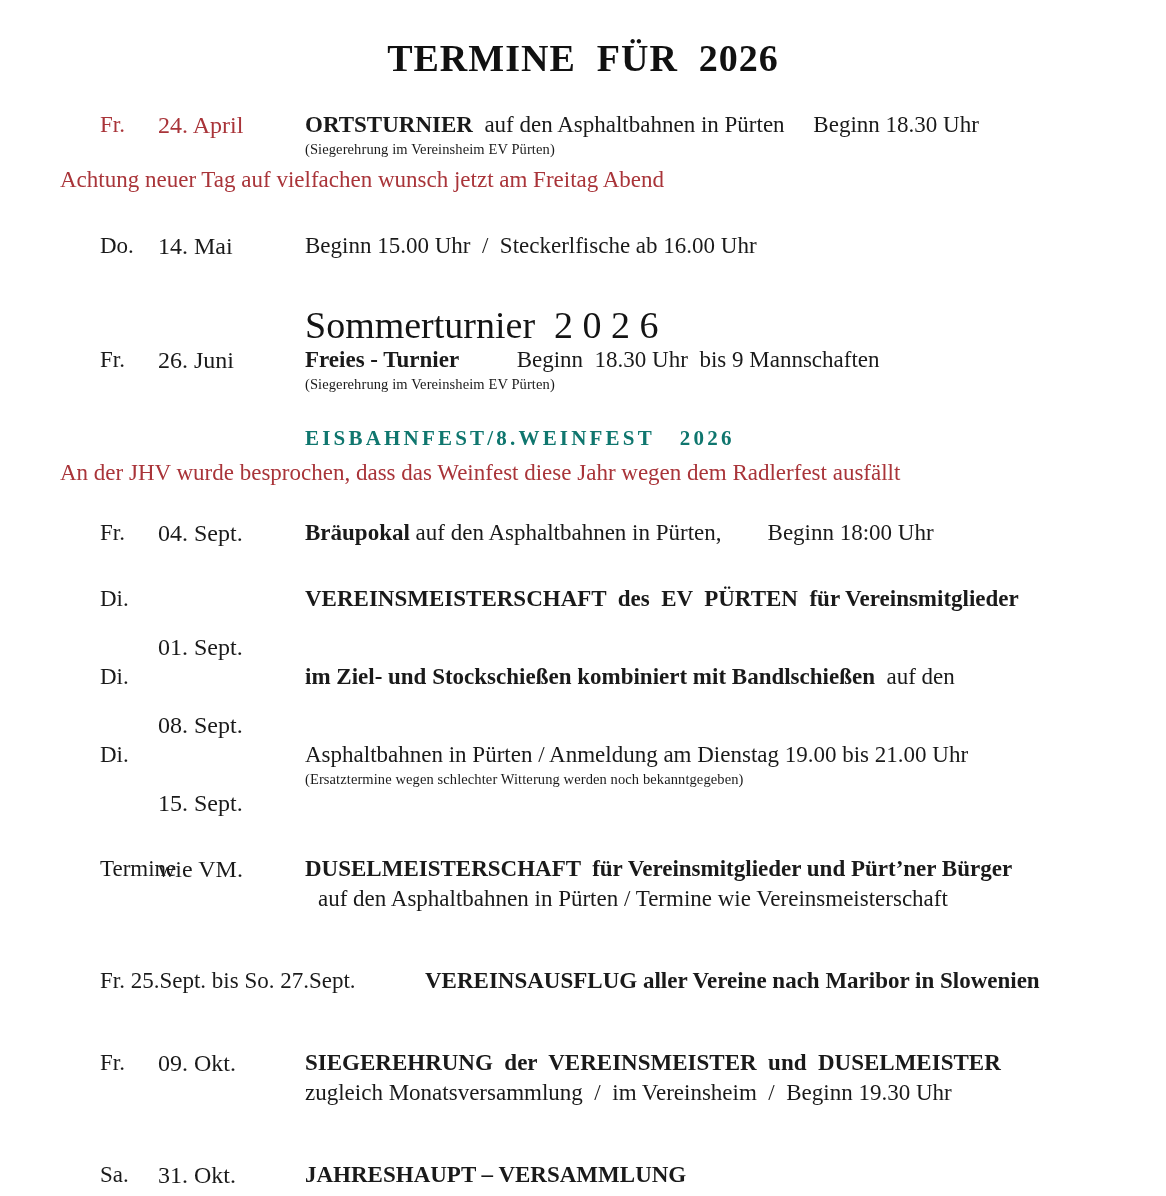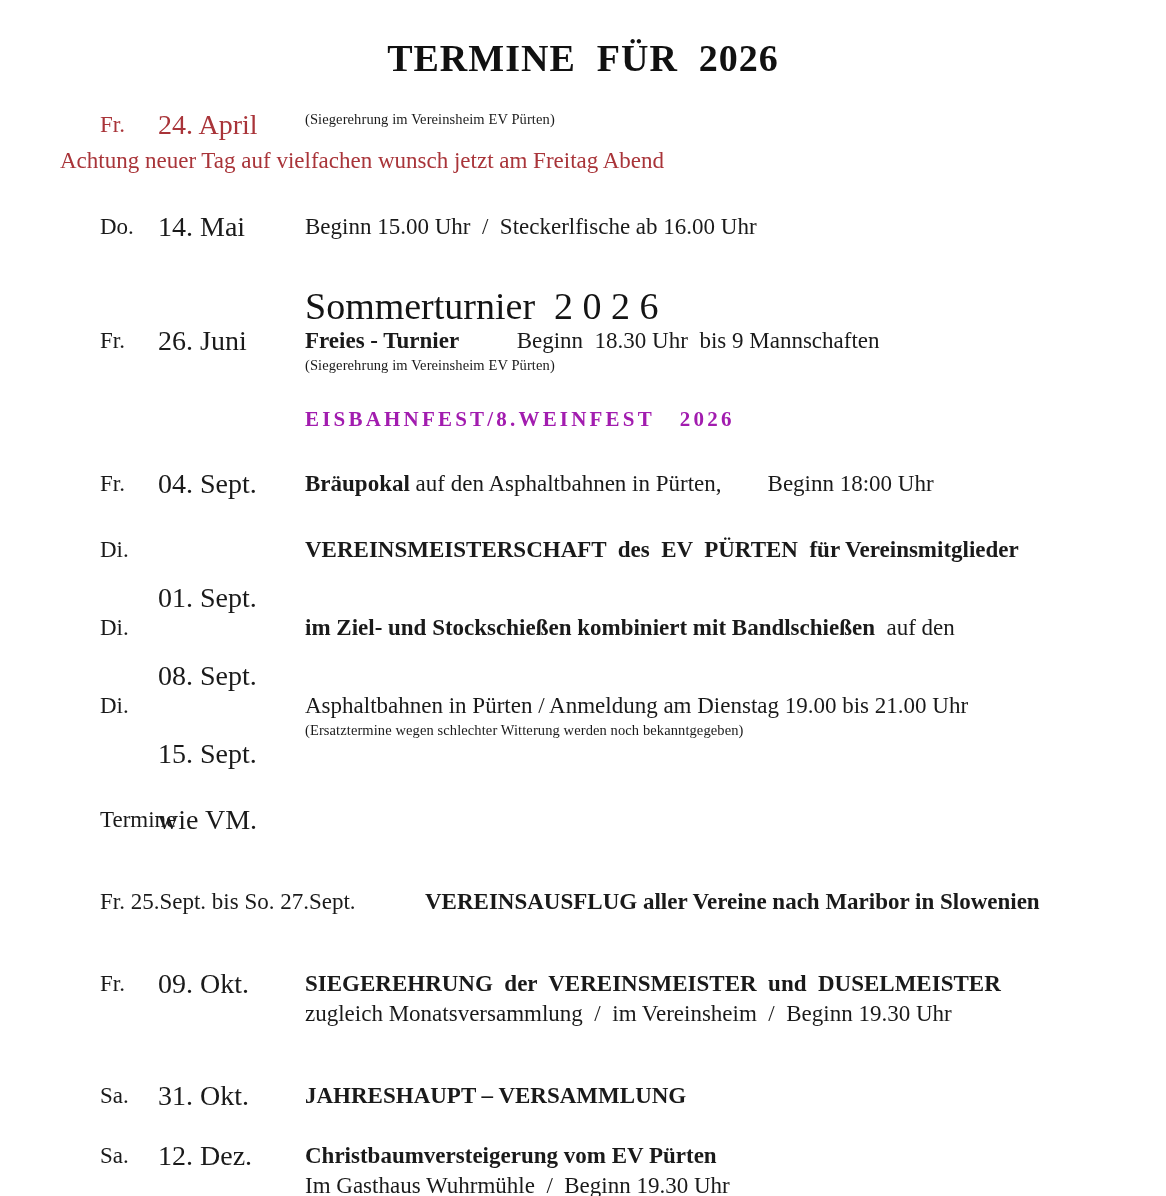--- a/index.html
+++ b/index.html
@@ -45,21 +45,21 @@
   .col-day {
     width: 58px;
     flex: 0 0 58px;
     font-size: 23px;
     line-height: 30px;
     white-space: pre;
   }
   .col-date {
     width: 147px;
     flex: 0 0 147px;
-    font-size: 28px;
+    font-size: 24px;
     line-height: 30px;
     white-space: pre;
   }
   .col-body {
     flex: 1 1 auto;
     font-size: 23px;
     line-height: 30px;
   }
   .line {
     white-space: pre;
@@ -95,21 +95,21 @@
     font-weight: normal;
     color: #141414;
   }
   .heading-eisbahn {
     font-size: 21px;
     font-weight: bold;
     line-height: 28px;
     padding-left: 305px;
     letter-spacing: 3.2px;
     white-space: pre;
-    color: #a21caf;
+    color: #0f766e;
   }
 
   
   .multi {
     padding-left: 100px;
   }
   .multi-row {
     display: flex;
     align-items: flex-start;
   }
@@ -144,20 +144,21 @@
 <div class="page">
 
   <h1 class="doc-title">TERMINE  FÜR  2026</h1>
 
   <div class="sp-30"></div>
 
   <div class="entry">
     <div class="col-day red">Fr.</div>
     <div class="col-date red">24. April</div>
     <div class="col-body">
+      <div class="line"><span class="b">ORTSTURNIER</span><span>  auf den Asphaltbahnen in Pürten     Beginn 18.30 Uhr</span></div>
       <div class="note-small">(Siegerehrung im Vereinsheim EV Pürten)</div>
     </div>
   </div>
   <div class="sp-6"></div>
   <div class="red-remark">Achtung neuer Tag auf vielfachen wunsch jetzt am Freitag Abend</div>
 
   <div class="sp-36"></div>
 
   <div class="entry">
     <div class="col-day">Do.</div>
@@ -177,20 +178,21 @@
     <div class="col-body">
       <div class="line"><span class="b">Freies - Turnier</span><span>          Beginn  18.30 Uhr  bis 9 Mannschaften</span></div>
       <div class="note-small">(Siegerehrung im Vereinsheim EV Pürten)</div>
     </div>
   </div>
 
   <div class="sp-30"></div>
 
   <div class="heading-eisbahn">EISBAHNFEST/8.WEINFEST   2026</div>
   <div class="sp-6"></div>
+  <div class="red-remark">An der JHV wurde besprochen, dass das Weinfest diese Jahr wegen dem Radlerfest ausfällt</div>
 
   <div class="sp-30"></div>
 
   <div class="entry">
     <div class="col-day">Fr.</div>
     <div class="col-date">04. Sept.</div>
     <div class="col-body">
       <div class="line"><span class="b">Bräupokal</span><span> auf den Asphaltbahnen in Pürten,        Beginn 18:00 Uhr</span></div>
     </div>
   </div>
@@ -216,20 +218,24 @@
         <div class="note-small">(Ersatztermine wegen schlechter Witterung werden noch bekanntgegeben)</div>
       </div>
     </div>
   </div>
 
   <div class="sp-36"></div>
 
   <div class="entry">
     <div class="col-day">Termine</div>
     <div class="col-date">wie VM.</div>
+    <div class="col-body">
+      <div class="line b">DUSELMEISTERSCHAFT  für Vereinsmitglieder und Pürt’ner Bürger</div>
+      <div class="line indent-13">auf den Asphaltbahnen in Pürten / Termine wie Vereinsmeisterschaft</div>
+    </div>
   </div>
 
   <div class="sp-52"></div>
 
   <div class="entry-wide">
     <div class="col-range">Fr. 25.Sept. bis So. 27.Sept.</div>
     <div class="line b">VEREINSAUSFLUG aller Vereine nach Maribor in Slowenien</div>
   </div>
 
   <div class="sp-52"></div>

